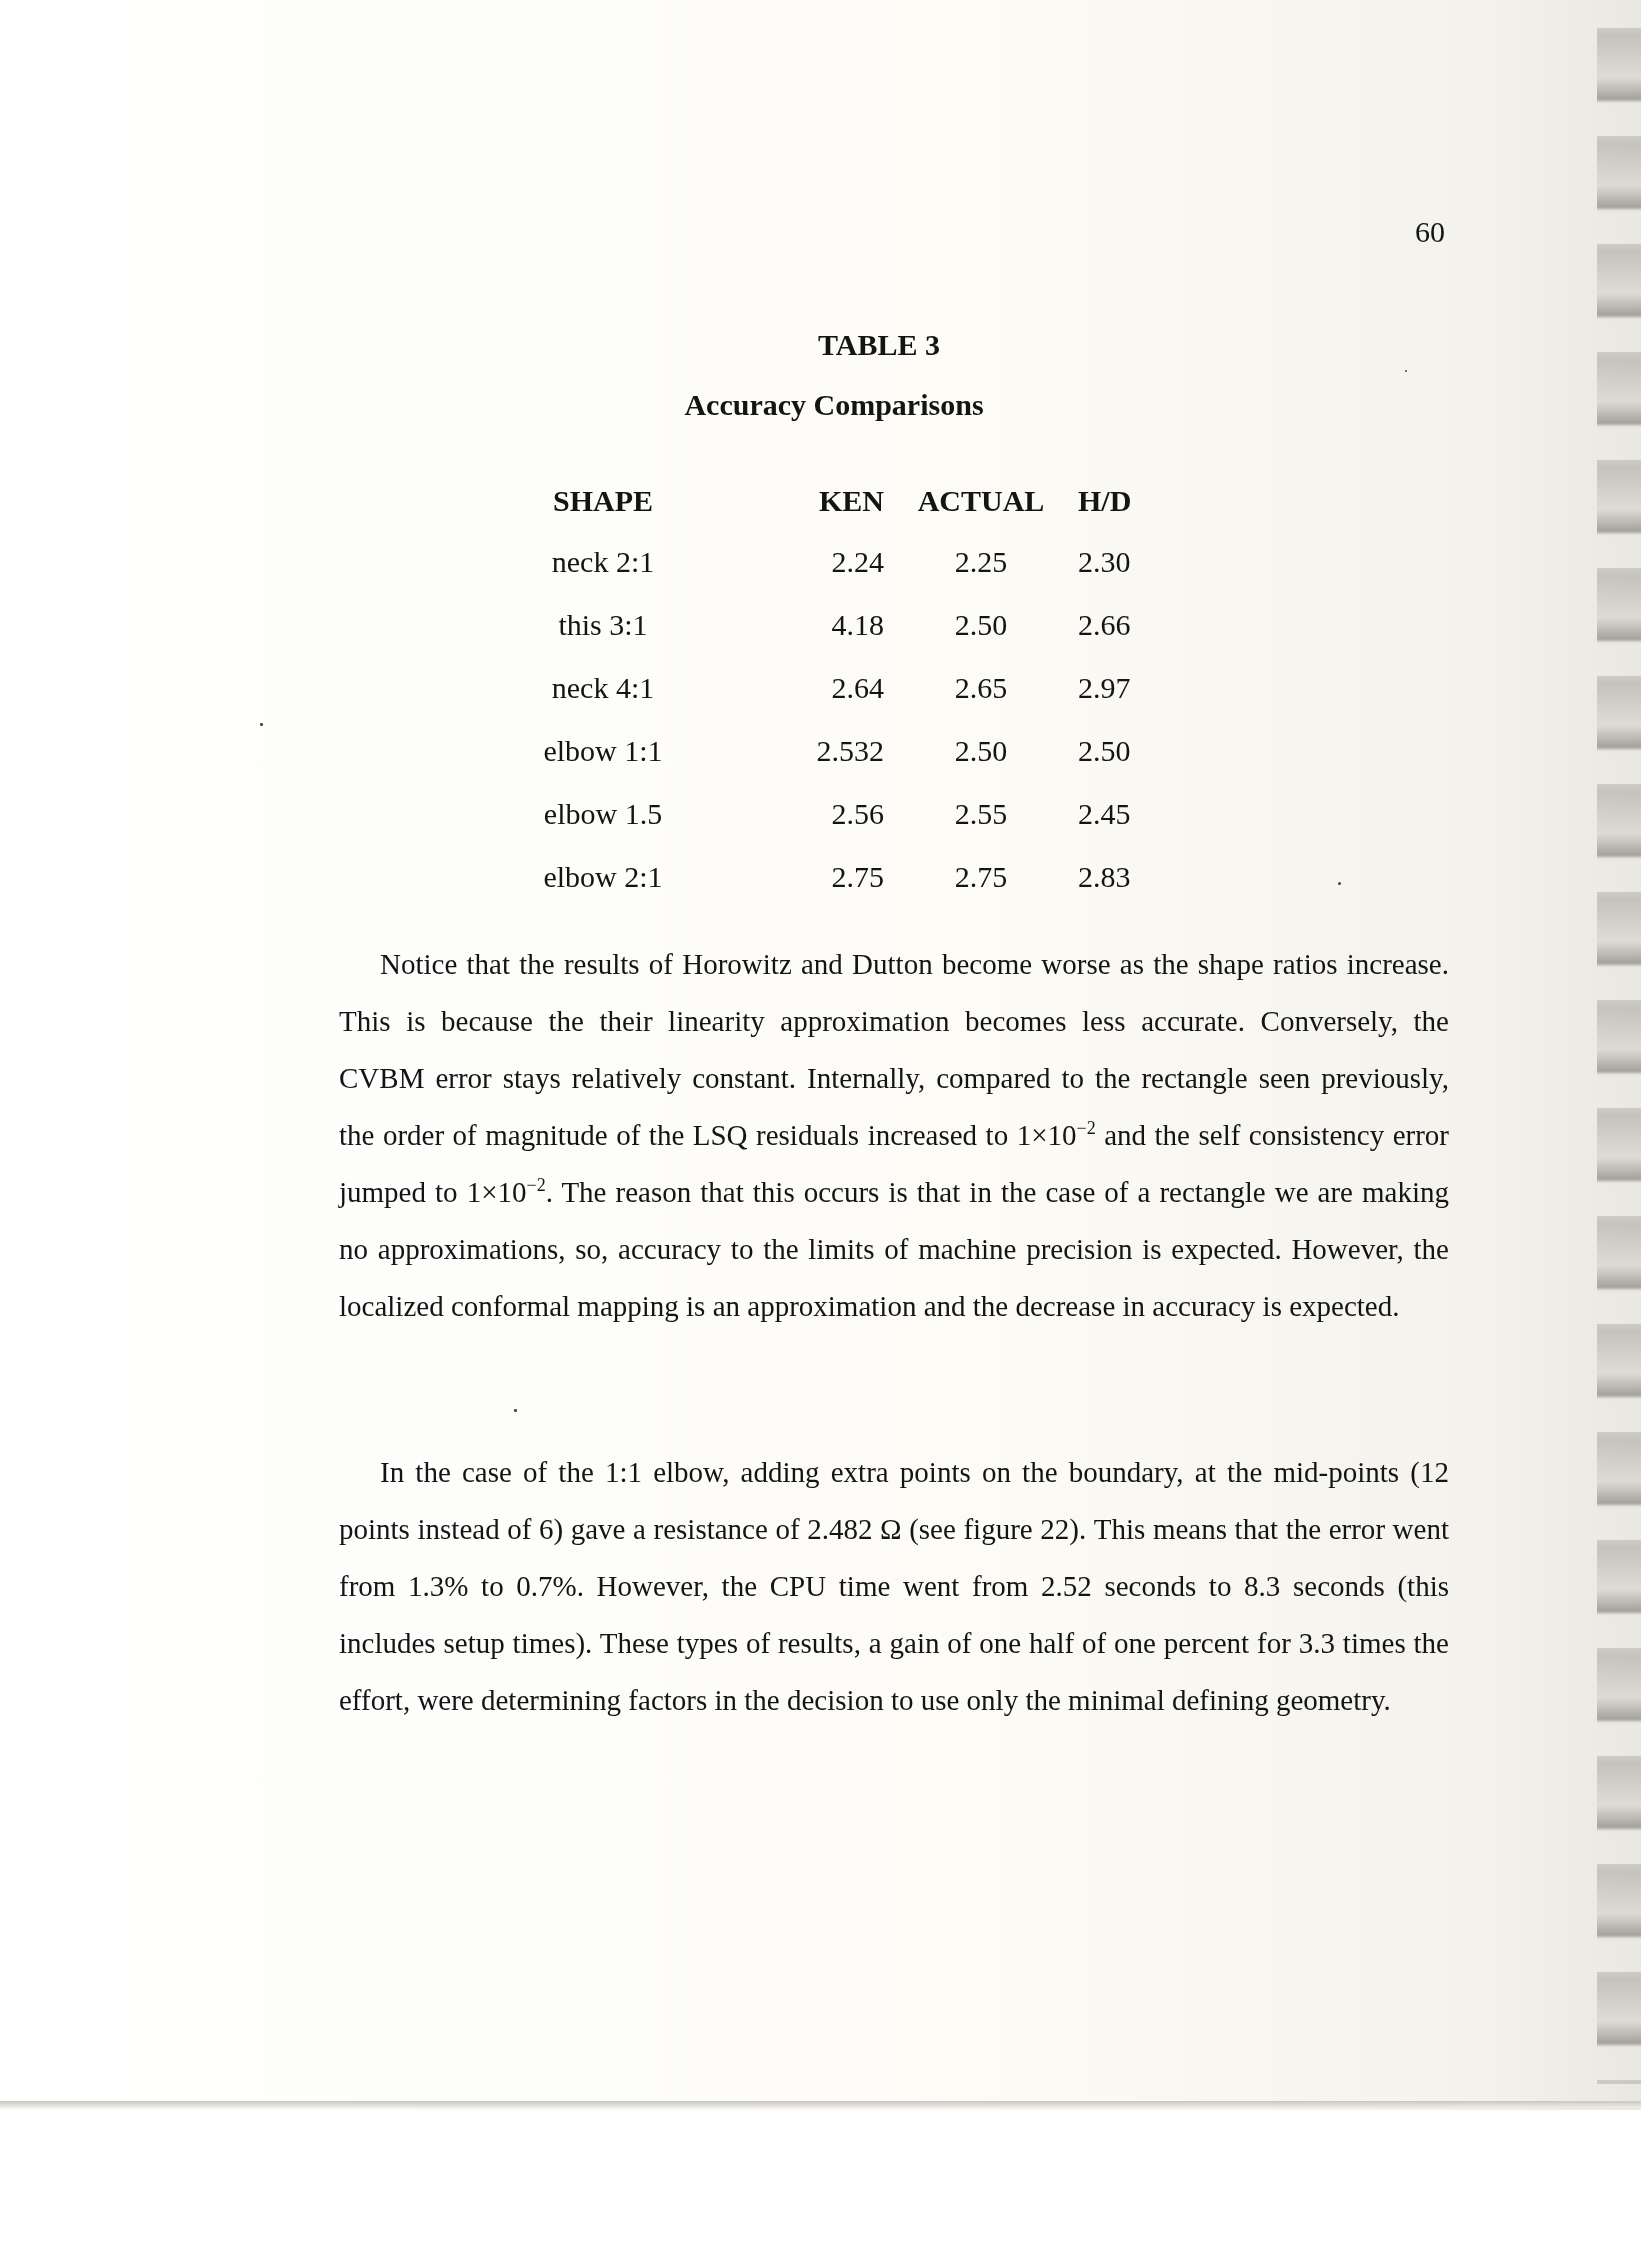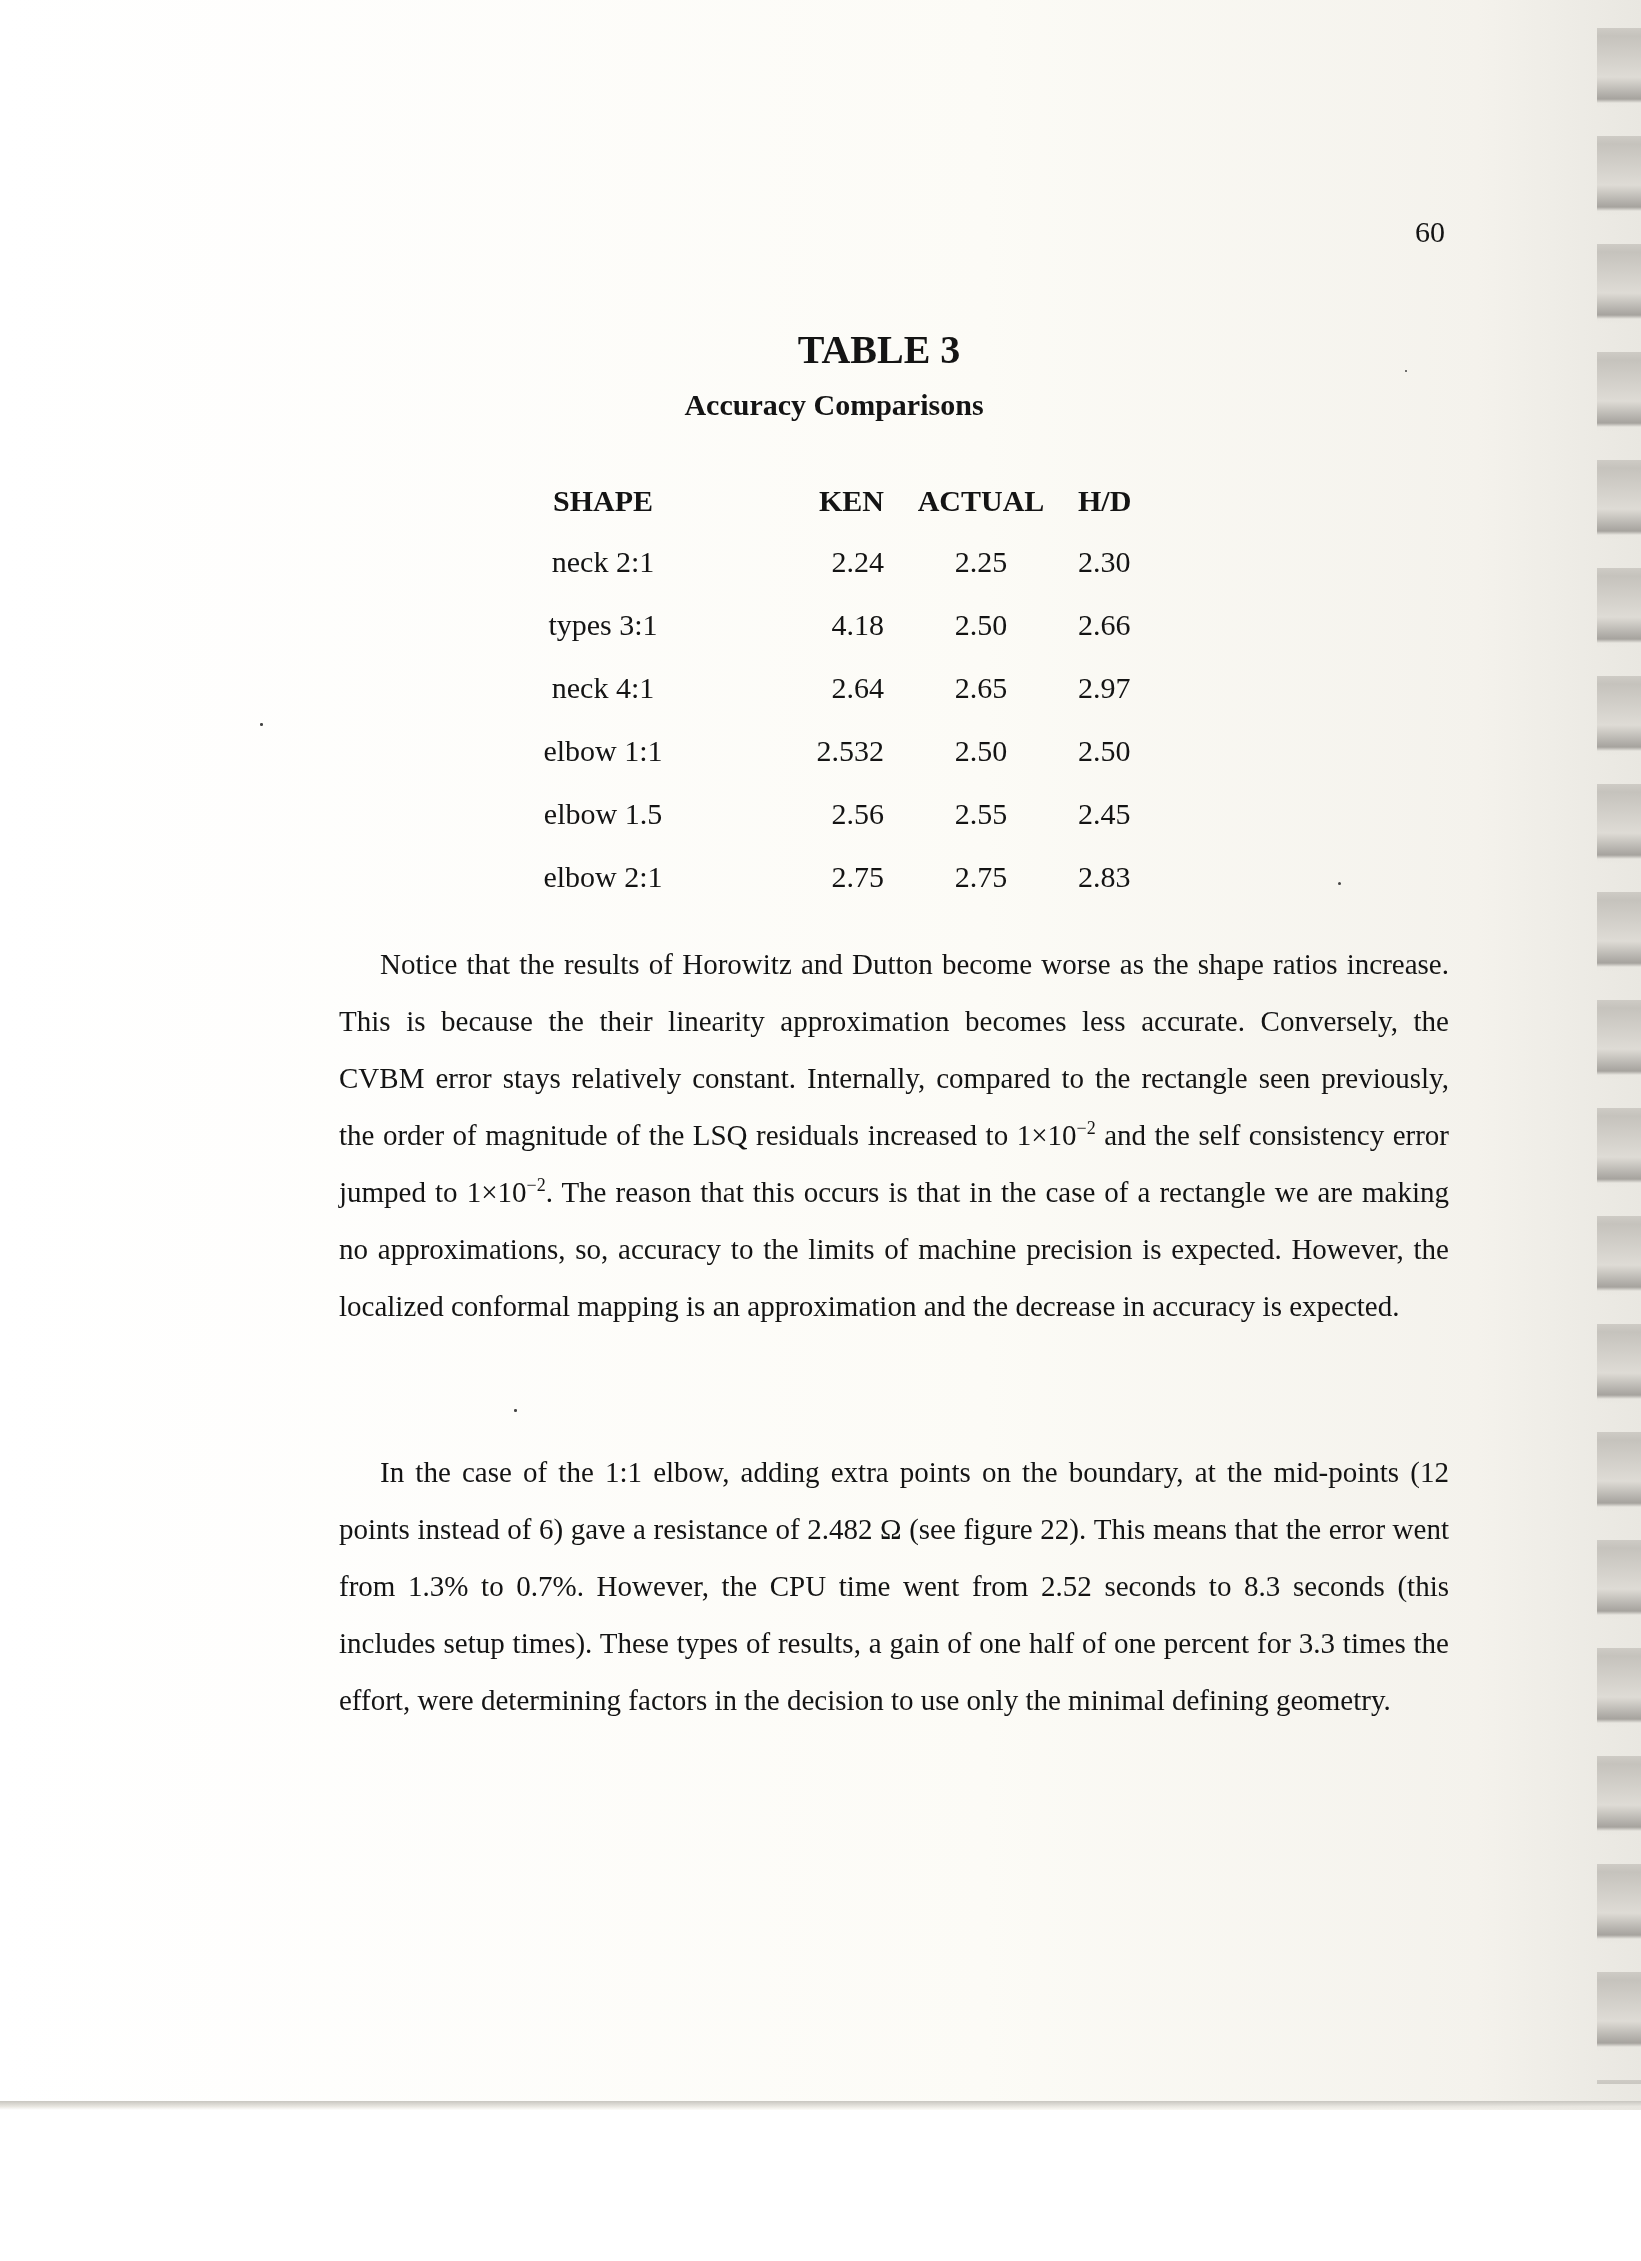--- a/index.html
+++ b/index.html
@@ -28,21 +28,21 @@
     .below-page {
       position: absolute; left: 0; right: 0; top: 2110px; bottom: 0;
       background: #ffffff;
     }
     .page-number {
       position: absolute; left: 1415px; top: 217px;
       font-size: 30px; line-height: 1;
     }
     .table-title {
       position: absolute; left: 0; width: 1642px; top: 330px;
-      text-align: center; font-weight: bold; font-size: 40px; line-height: 1;
+      text-align: center; font-weight: bold; font-size: 30px; line-height: 1;
       padding-left: 116px; box-sizing: border-box;
     }
     .table-subtitle {
       position: absolute; left: 0; width: 1552px; top: 390px;
       text-align: center; font-weight: bold; font-size: 30px; line-height: 1;
       padding-left: 116px; box-sizing: border-box;
     }
     table.acc {
       position: absolute; left: 516px; top: 471px;
       border-collapse: collapse; font-size: 30px;
@@ -86,21 +86,21 @@
     </tr>
   </thead>
   <tbody>
     <tr>
       <td class="c0">neck 2:1</td>
       <td class="c1">2.24</td>
       <td class="c2">2.25</td>
       <td class="c3">2.30</td>
     </tr>
     <tr>
-      <td class="c0">types 3:1</td>
+      <td class="c0">this 3:1</td>
       <td class="c1">4.18</td>
       <td class="c2">2.50</td>
       <td class="c3">2.66</td>
     </tr>
     <tr>
       <td class="c0">neck 4:1</td>
       <td class="c1">2.64</td>
       <td class="c2">2.65</td>
       <td class="c3">2.97</td>
     </tr>

